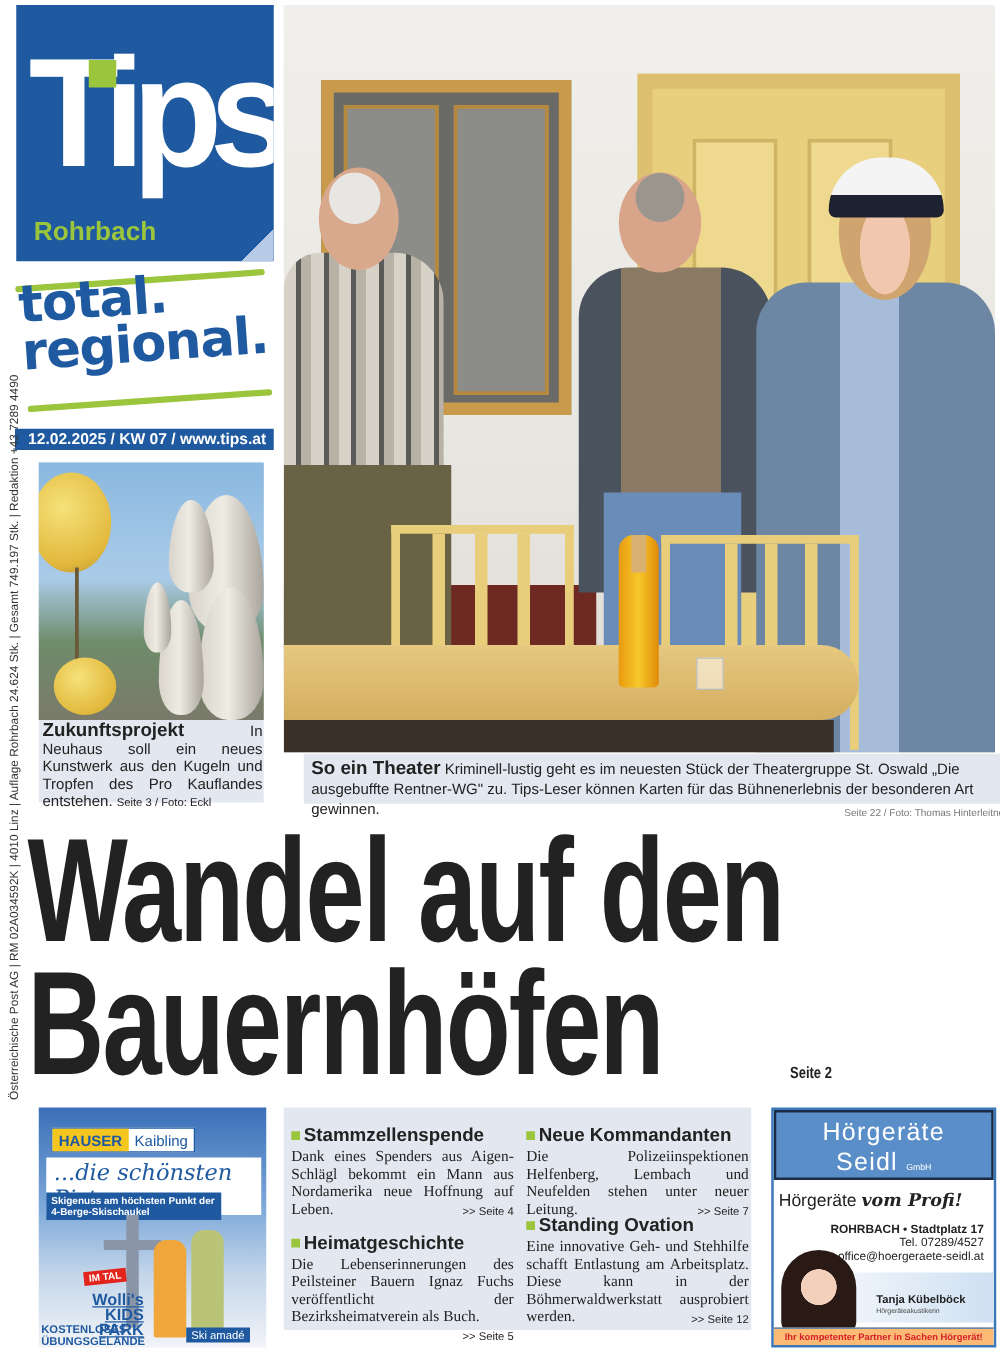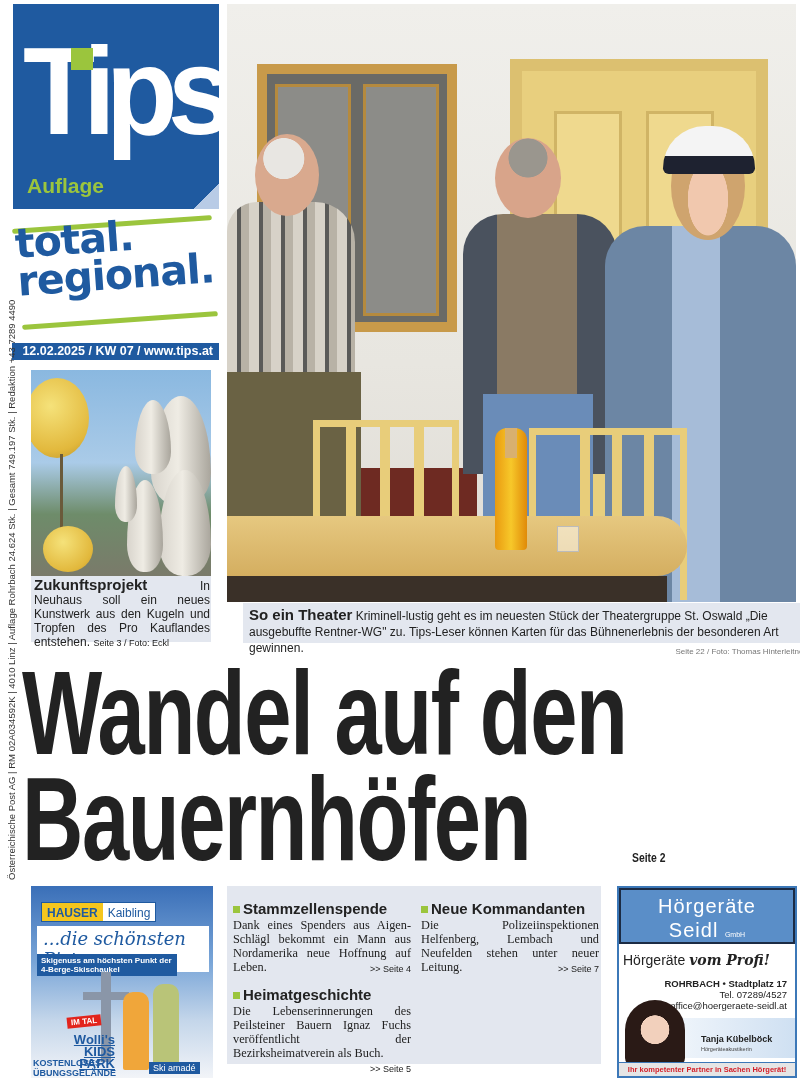--- a/index.html
+++ b/index.html
@@ -86,29 +86,29 @@
   .hear-head { position: absolute; left: 0; top: 0; width: 176px; height: 56px; background: #5a8ec8; border: 2px solid #1b2b44; text-align: center; color: #fff; font-size: 20px; line-height: 24px; letter-spacing: 1px; padding-top: 4px; }
   .hear-head .gmbh { font-size: 7px; letter-spacing: 0; }
   .hear-tag { position: absolute; left: 4px; top: 64px; font-size: 14px; color: #222; white-space: nowrap; }
   .hear-tag em { font-family: "DejaVu Serif", serif; font-style: italic; font-weight: 700; }
   .hear-addr { position: absolute; right: 8px; top: 90px; text-align: right; font-size: 9.5px; line-height: 11px; color: #222; }
   .hear-addr .a1 { font-weight: 700; }
   .hear-band { position: absolute; left: 0; top: 130px; width: 176px; height: 40px; background: linear-gradient(90deg, #fff, #cfe0f2); }
   .hear-person { position: absolute; left: 6px; top: 112px; width: 60px; height: 66px; border-radius: 30px 30px 8px 8px; background: radial-gradient(circle at 50% 45%, #f2d0bc 0 30%, #2a1a16 31%); }
   .hear-name { position: absolute; left: 82px; top: 146px; font-size: 9px; font-weight: 700; color: #222; }
   .hear-role { position: absolute; left: 82px; top: 158px; font-size: 5.5px; color: #444; }
-  .hear-foot { position: absolute; left: 0; bottom: 0; width: 176px; height: 14px; background: #e5e5e5; border-top: 1px solid #3c78b8; color: #d3202a; font-size: 7.5px; font-weight: 700; text-align: center; line-height: 13px; }
+  .hear-foot { position: absolute; left: 0; bottom: 0; width: 176px; height: 14px; background: #fdba74; border-top: 1px solid #3c78b8; color: #d3202a; font-size: 7.5px; font-weight: 700; text-align: center; line-height: 13px; }
 </style>
 </head>
 <body>
 
 <div class="logo">
   <div class="logo-tips">Tips</div>
   <div class="logo-dot"></div>
-  <div class="logo-region">Auflage</div>
+  <div class="logo-region">Rohrbach</div>
   <div class="logo-curl"></div>
 </div>
 
 <div class="slogan">
   <div class="slogan-line" style="left:0;top:8px;width:200px;transform:rotate(-4deg);"></div>
   <div class="slogan-text">
     <div>total.</div>
     <div>regional.</div>
   </div>
   <div class="slogan-line" style="left:10px;top:104px;width:196px;transform:rotate(-4deg);"></div>
@@ -215,20 +215,24 @@
     <div class="news-body"><span>Dank eines Spenders aus Aigen-Schlägl bekommt ein Mann aus Nordamerika neue Hoffnung auf Leben.</span><span class="news-ref">&gt;&gt; Seite 4</span></div>
   </div>
   <div class="news-item" style="left:6px;top:100px;">
     <div class="news-title"><span class="sq"></span><span>Heimatgeschichte</span></div>
     <div class="news-body"><span>Die Lebenserinnerungen des Peilsteiner Bauern Ignaz Fuchs veröffentlicht der Bezirksheimatverein als Buch.</span><span class="news-ref">&gt;&gt; Seite 5</span></div>
   </div>
   <div class="news-item" style="left:194px;top:14px;">
     <div class="news-title"><span class="sq"></span><span>Neue Kommandanten</span></div>
     <div class="news-body"><span>Die Polizeiinspektionen Helfenberg, Lembach und Neufelden stehen unter neuer Leitung.</span><span class="news-ref">&gt;&gt; Seite 7</span></div>
   </div>
+  <div class="news-item" style="left:194px;top:86px;">
+    <div class="news-title"><span class="sq"></span><span>Standing Ovation</span></div>
+    <div class="news-body"><span>Eine innovative Geh- und Stehhilfe schafft Entlastung am Arbeitsplatz. Diese kann in der Böhmerwaldwerkstatt ausprobiert werden.</span><span class="news-ref">&gt;&gt; Seite 12</span></div>
+  </div>
 </div>
 
 <div class="hear-ad">
   <div class="hear-head">
     <div>Hörgeräte</div>
     <div><span>Seidl</span> <span class="gmbh">GmbH</span></div>
   </div>
   <div class="hear-tag"><span>Hörgeräte</span> <em>vom Profi!</em></div>
   <div class="hear-addr">
     <div class="a1">ROHRBACH • Stadtplatz 17</div>

